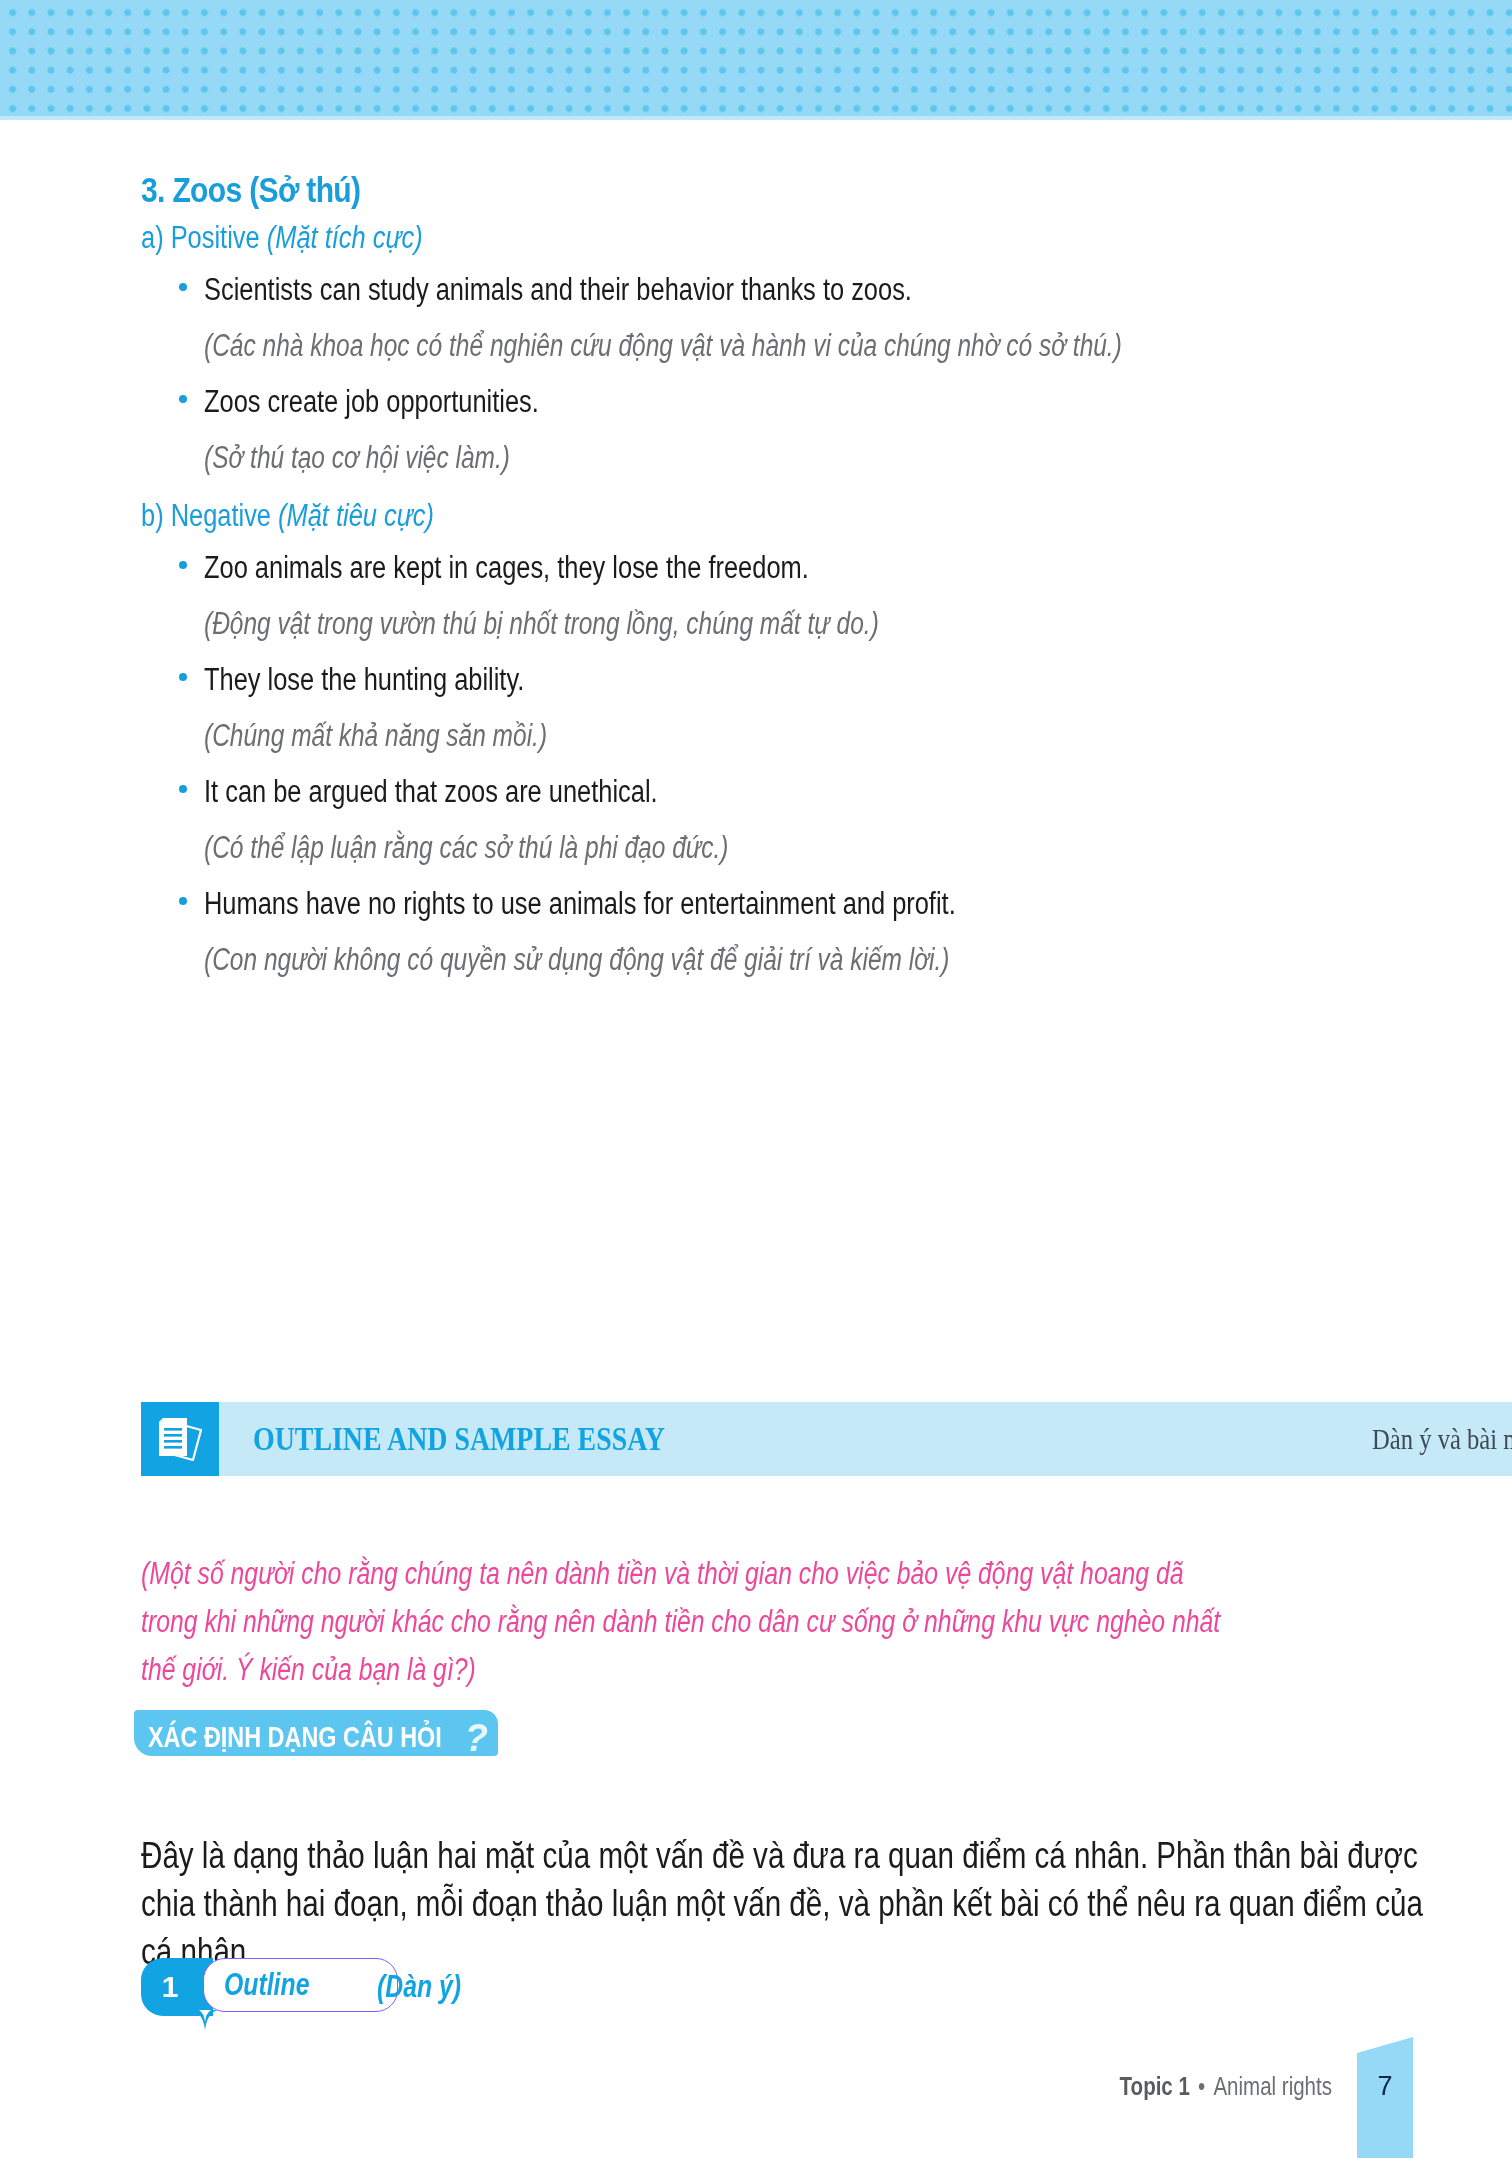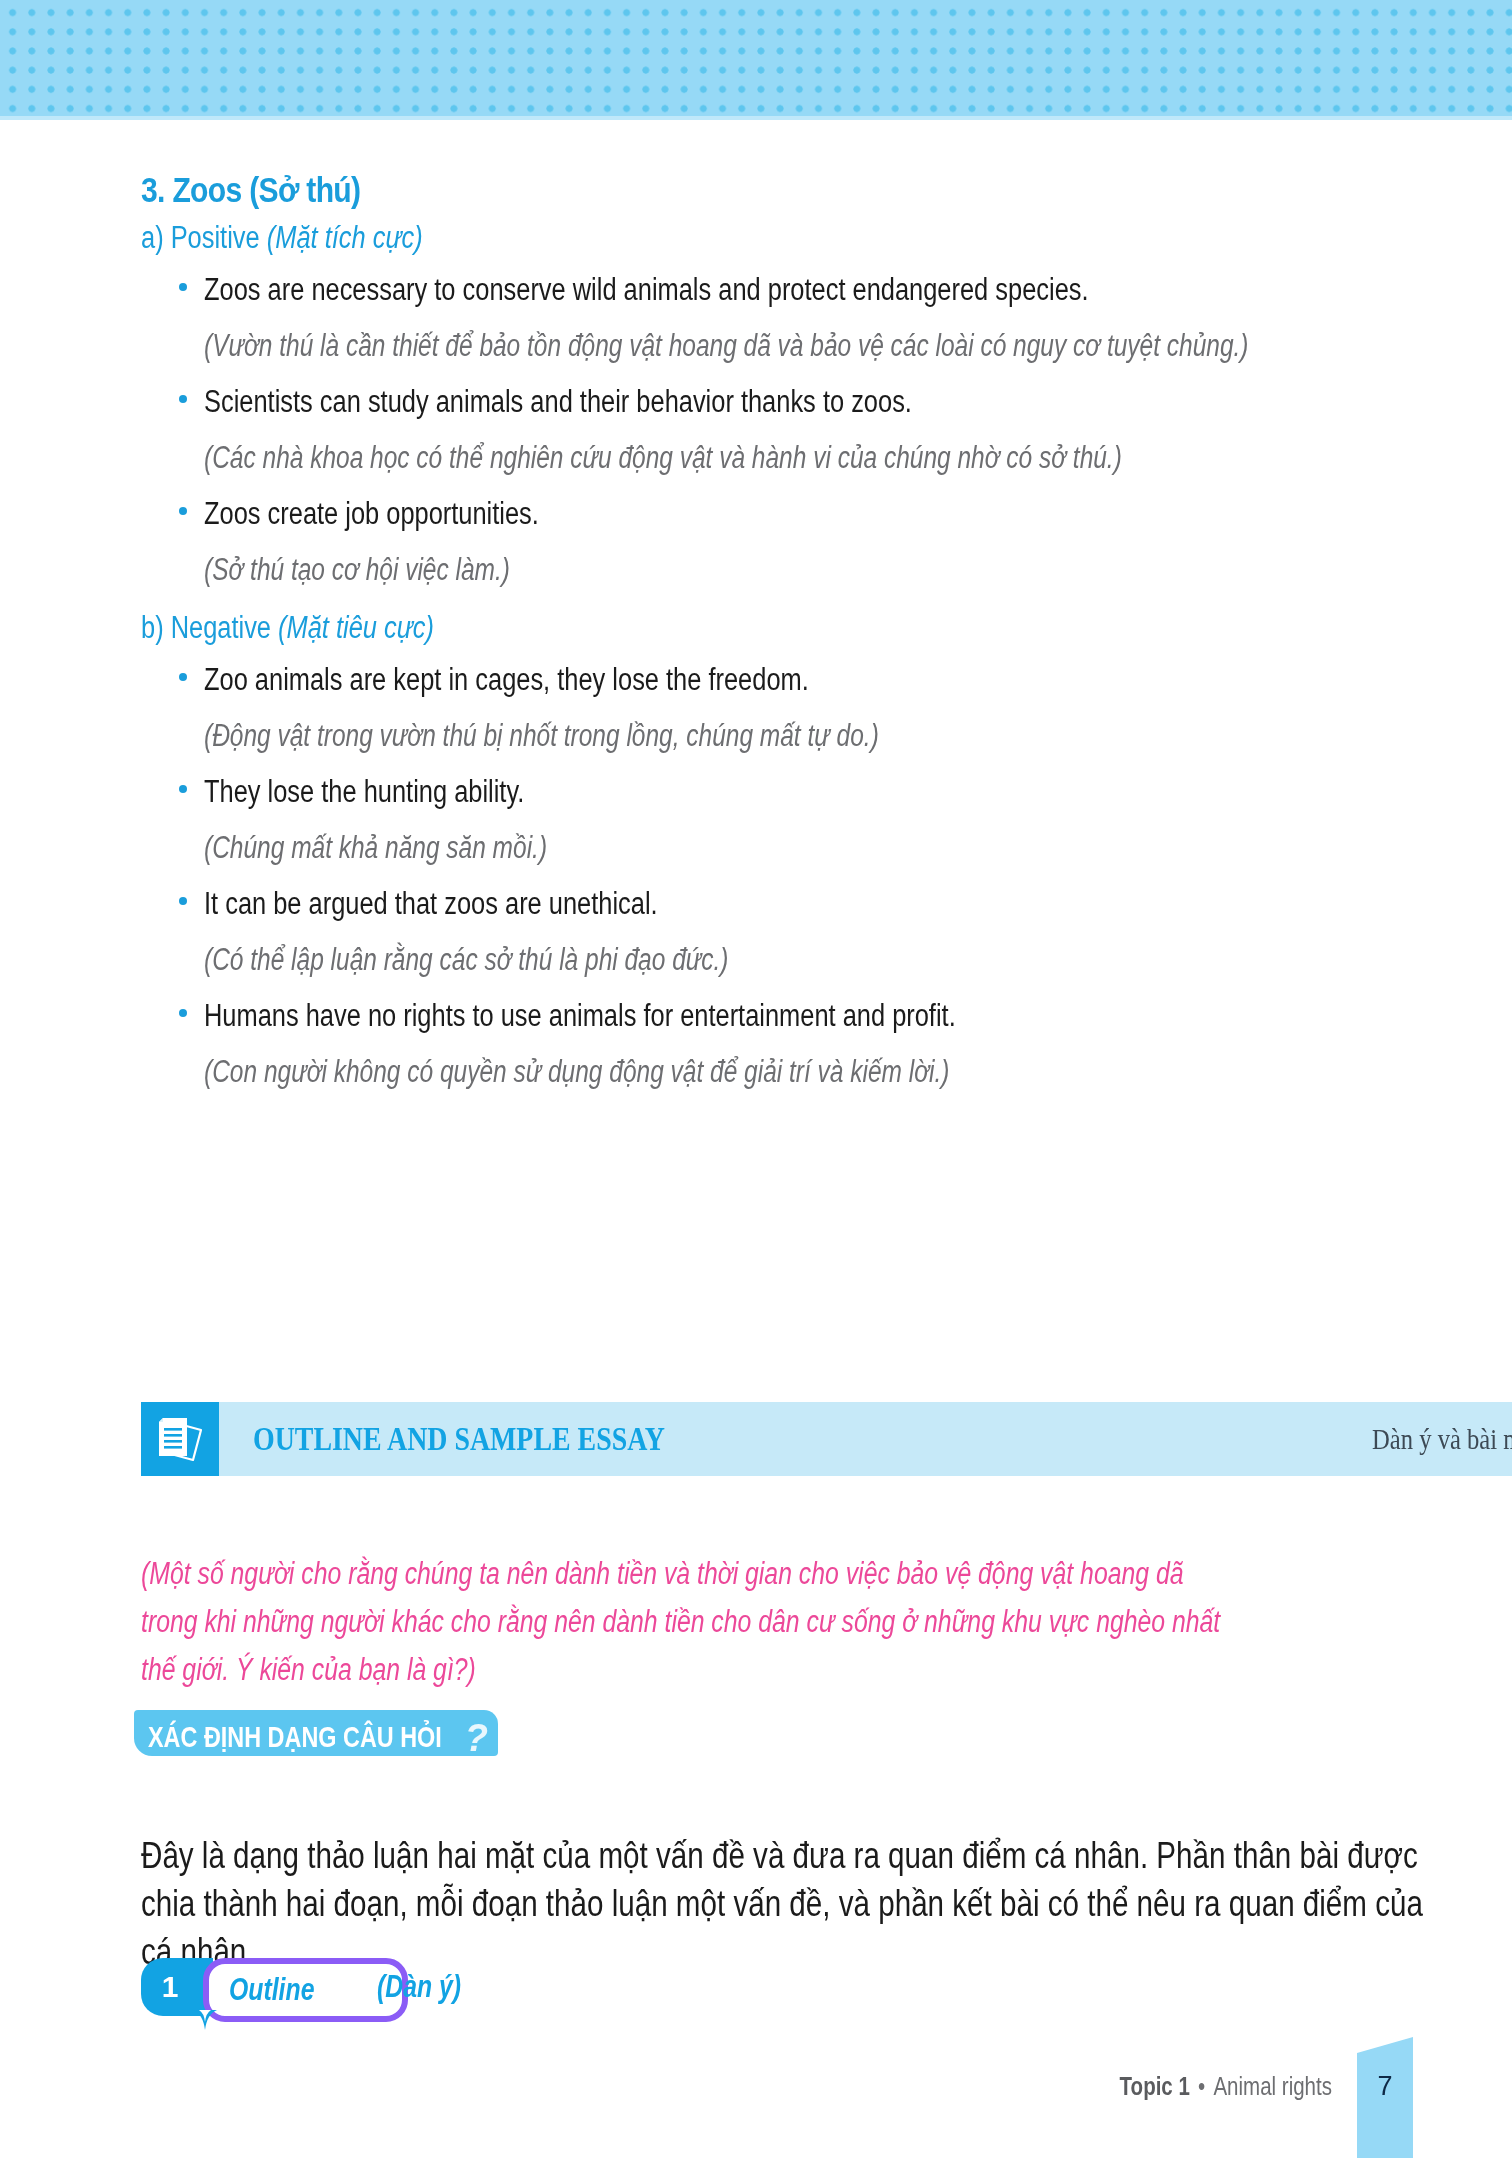--- a/index.html
+++ b/index.html
@@ -123,21 +123,21 @@
   .outline-num-box {
     position: absolute; left: 0; top: 0; width: 72px; height: 58px;
     background: #12a3e3; border-radius: 22px 0 0 22px;
   }
   .outline-num {
     position: absolute; left: 0; top: 0; width: 58px; height: 58px; line-height: 58px;
     text-align: center; color: #ffffff; font-weight: bold; font-size: 30px;
   }
   .outline-pill {
     position: absolute; left: 62px; top: 0; width: 193px; height: 52px;
-    border: 6px solid #8b5cf6; border-radius: 22px;
+    border: 1px solid #8b5cf6; border-radius: 22px;
     background: #ffffff;
   }
   .outline-pill-label {
     position: absolute; left: 20px; top: 0; height: 52px; line-height: 52px;
     color: #12a3e3; font-weight: bold; font-style: italic; font-size: 31px; white-space: nowrap;
     transform: scaleX(0.80); transform-origin: left center;
   }
   .outline-tail { position: absolute; left: 52px; top: 52px; }
   .outline-vi {
     position: absolute; left: 236px; top: 0; height: 58px; line-height: 58px;
@@ -163,25 +163,20 @@
 <div class="top-band"></div>
 
 <div class="content">
   <h2 class="section-heading">3. Zoos (Sở thú)</h2>
 
   <div class="sub-heading" style="margin-top:4px;">
     <span>a) Positive </span><span class="vi">(Mặt tích cực)</span>
   </div>
 
   <ul class="bullet-list" style="margin-top:2px;">
-    <li class="bullet-item">
-      <span class="bullet-dot"></span>
-      <div class="en">Zoos are necessary to conserve wild animals and protect endangered species.</div>
-      <div class="vi-line">(Vườn thú là cần thiết để bảo tồn động vật hoang dã và bảo vệ các loài có nguy cơ tuyệt chủng.)</div>
-    </li>
     <li class="bullet-item">
       <span class="bullet-dot"></span>
       <div class="en">Scientists can study animals and their behavior thanks to zoos.</div>
       <div class="vi-line">(Các nhà khoa học có thể nghiên cứu động vật và hành vi của chúng nhờ có sở thú.)</div>
     </li>
     <li class="bullet-item">
       <span class="bullet-dot"></span>
       <div class="en">Zoos create job opportunities.</div>
       <div class="vi-line">(Sở thú tạo cơ hội việc làm.)</div>
     </li>

